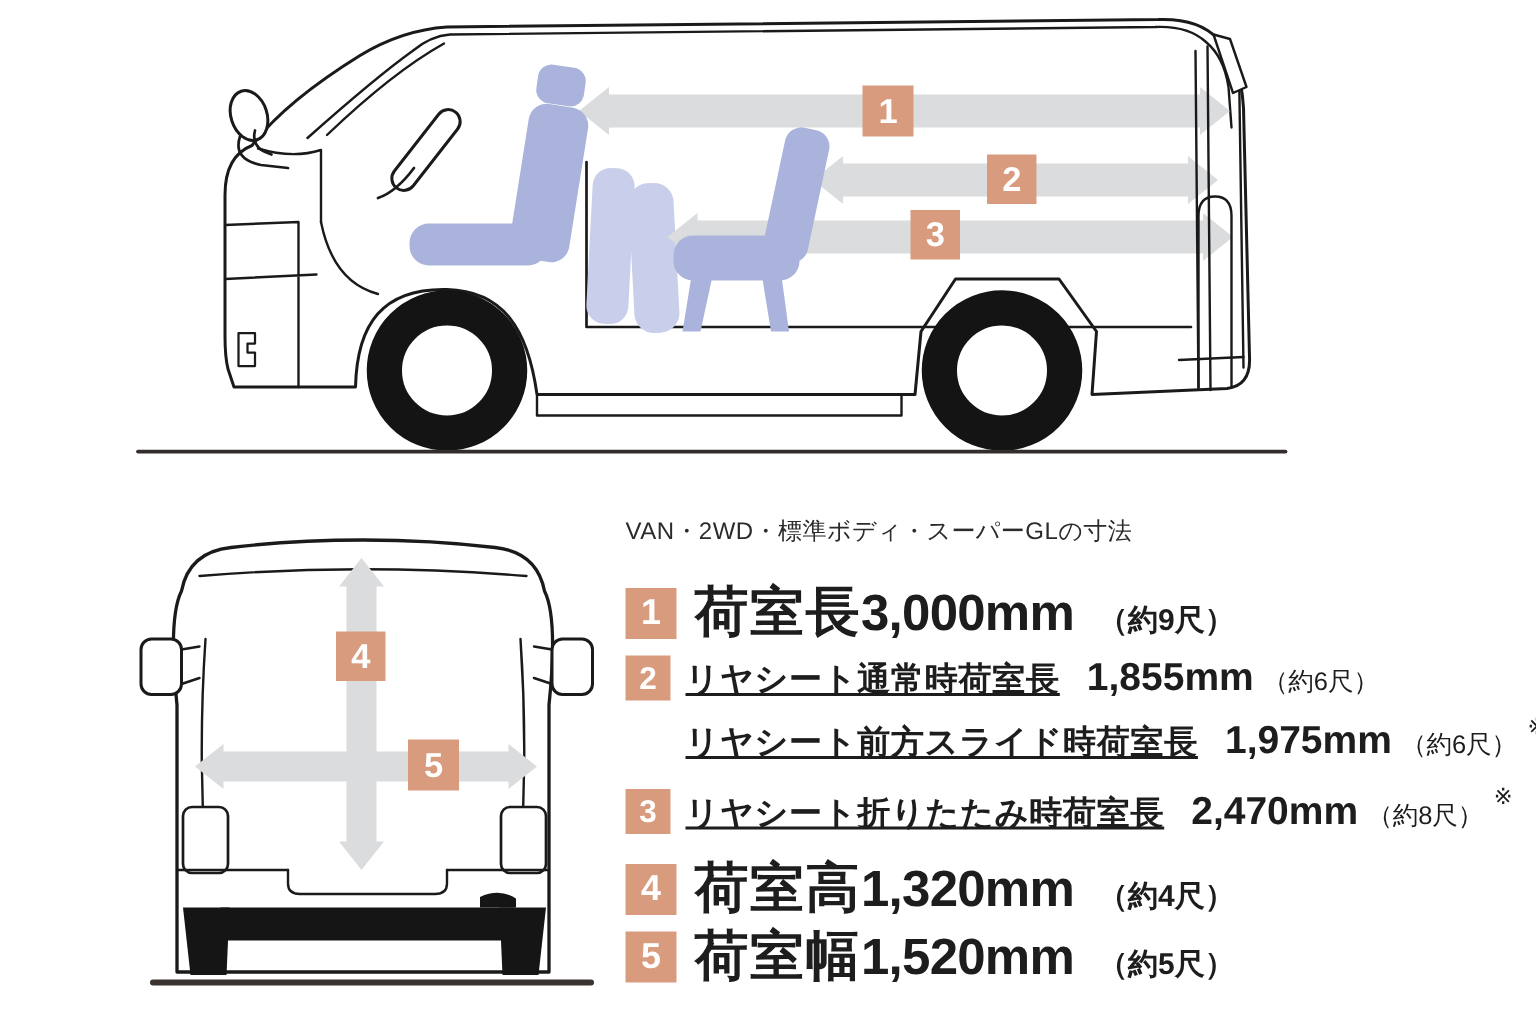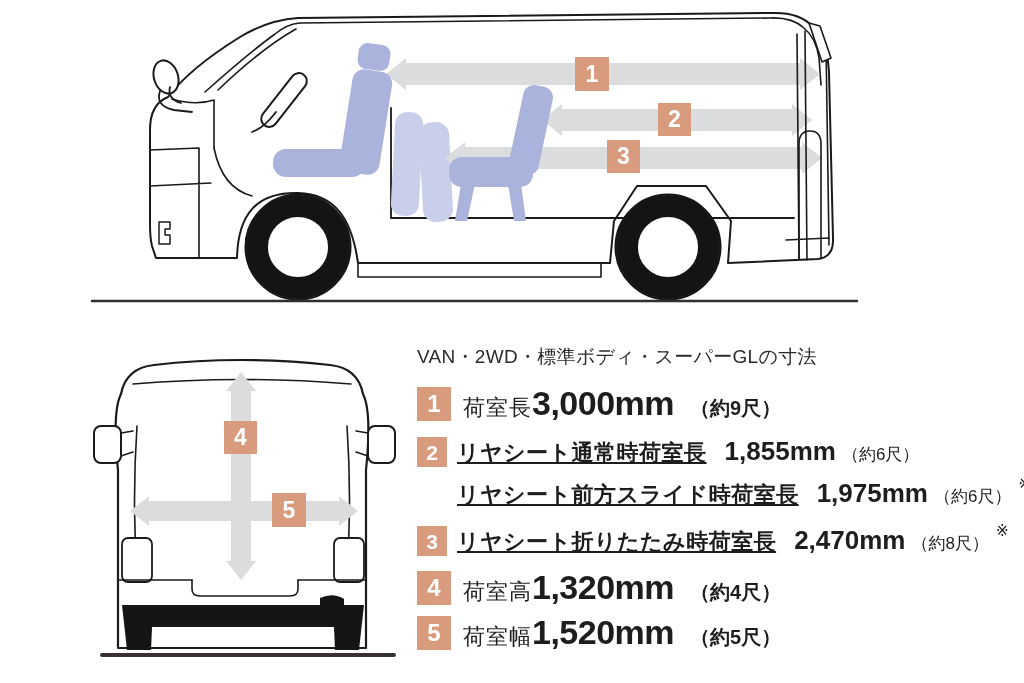--- a/index.html
+++ b/index.html
@@ -2,29 +2,29 @@
 <html><head>
 <meta charset="utf-8">
 <style>
   html,body{margin:0;padding:0;background:#fff;}
   .canvas{position:relative;width:1024px;height:683px;background:#ffffff;overflow:hidden;
           font-family:"Liberation Sans","DejaVu Sans",sans-serif;color:#1d1d1d;}
   .art{position:absolute;left:0;top:0;width:1024px;height:683px;}
   .fig-badge{position:absolute;background:#d99b7e;color:#fff;display:flex;align-items:center;
              justify-content:center;font-weight:bold;font-size:23px;line-height:1;}
   .spec-panel{position:absolute;left:417px;top:344px;width:600px;}
-  .panel-title{position:absolute;left:0;top:0;font-size:19px;font-weight:500;color:#2b2b2b;
+  .panel-title{position:absolute;left:0;top:0;font-size:16px;font-weight:500;color:#2b2b2b;
                letter-spacing:.3px;white-space:nowrap;}
   .spec-row{position:absolute;left:0;display:flex;align-items:baseline;white-space:nowrap;}
   .row-badge{align-self:center;background:#d99b7e;color:#fff;font-weight:bold;display:flex;
              align-items:center;justify-content:center;flex:none;line-height:1;}
   .size-large .row-badge{width:34px;height:34px;font-size:24px;margin-right:12px;}
   .size-medium .row-badge{width:30px;height:30px;font-size:21px;margin-right:10px;}
   .ghost{visibility:hidden;}
-  .size-large .spec-label{font-size:22px;font-weight:400;letter-spacing:1px;}
+  .size-large .spec-label{font-size:36px;font-weight:700;letter-spacing:1px;}
   .size-large .spec-value{font-size:34px;font-weight:700;margin-left:0;letter-spacing:-.5px;}
   .size-large .spec-note{font-size:20px;font-weight:700;margin-left:16px;}
   .size-medium .spec-label{font-size:22px;font-weight:700;letter-spacing:.5px;text-decoration:underline;}
   .size-medium .spec-value{font-size:26px;font-weight:700;margin-left:18px;}
   .size-medium .spec-note{font-size:17px;font-weight:500;margin-left:6px;}
   .spec-mark{font-size:15px;font-weight:500;align-self:flex-start;margin-left:7px;transform:translateY(-3px);}
   .r1{top:40px;}.r2{top:92px;}.rs{top:134px;text-align:right;}.r3{top:181px;}.r4{top:224px;}.r5{top:269px;}
 </style>
 </head>
 <body>

